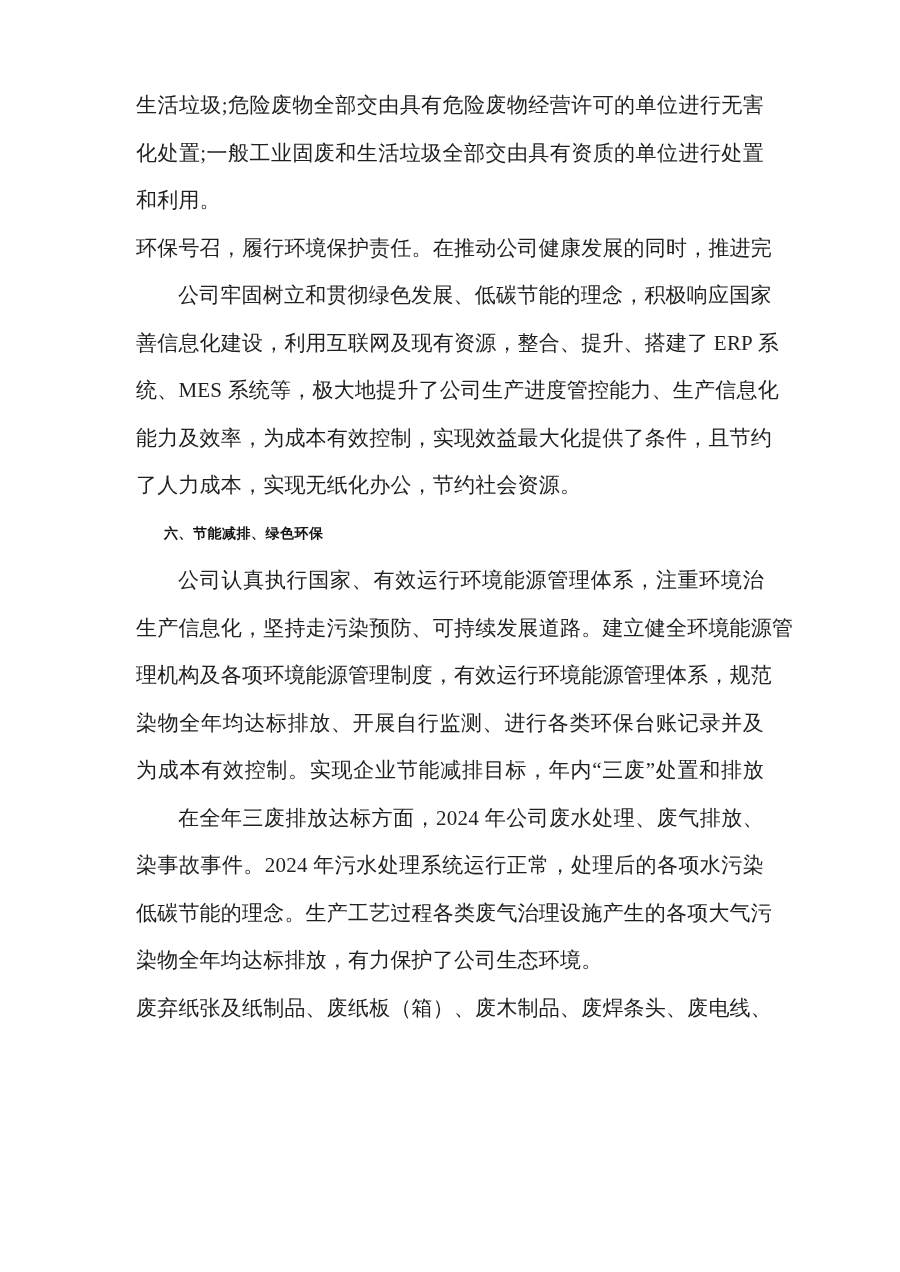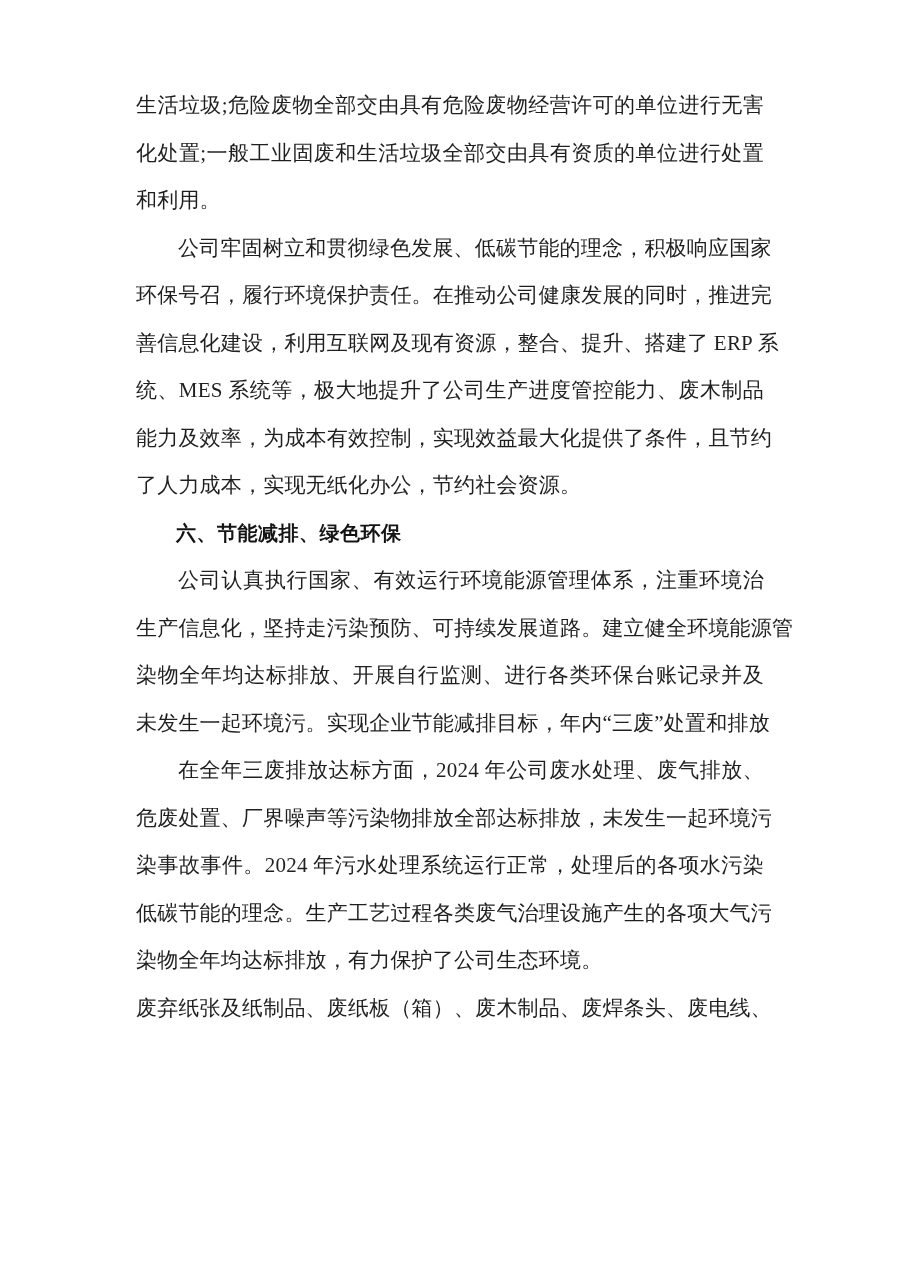--- a/index.html
+++ b/index.html
@@ -34,21 +34,21 @@
     letter-spacing: 0.2px;
   }
   .line.end {
     text-align-last: left;
   }
   .line.indent {
     text-indent: 2em;
   }
   .heading {
     margin: 0;
-    font-size: 20px;
+    font-size: 14px;
     height: 47.5px;
     line-height: 47.5px;
     font-weight: bold;
     font-family: "Liberation Sans", "DejaVu Sans", sans-serif;
     text-indent: 2em;
     letter-spacing: 0.5px;
     color: #141414;
   }
 </style>
 </head>
@@ -57,40 +57,40 @@
 <div class="page">
   <div class="content">
 
     <div class="para">
       <div class="line">生活垃圾;危险废物全部交由具有危险废物经营许可的单位进行无害</div>
       <div class="line">化处置;一般工业固废和生活垃圾全部交由具有资质的单位进行处置</div>
       <div class="line end">和利用。</div>
     </div>
 
     <div class="para">
+      <div class="line">环保号召，履行环境保护责任。在推动公司健康发展的同时，推进完</div>
       <div class="line indent">公司牢固树立和贯彻绿色发展、低碳节能的理念，积极响应国家</div>
-      <div class="line">环保号召，履行环境保护责任。在推动公司健康发展的同时，推进完</div>
       <div class="line">善信息化建设，利用互联网及现有资源，整合、提升、搭建了 ERP 系</div>
-      <div class="line">统、MES 系统等，极大地提升了公司生产进度管控能力、废木制品</div>
+      <div class="line">统、MES 系统等，极大地提升了公司生产进度管控能力、生产信息化</div>
       <div class="line">能力及效率，为成本有效控制，实现效益最大化提供了条件，且节约</div>
       <div class="line end">了人力成本，实现无纸化办公，节约社会资源。</div>
     </div>
 
     <h2 class="heading">六、节能减排、绿色环保</h2>
 
     <div class="para">
       <div class="line indent">公司认真执行国家、有效运行环境能源管理体系，注重环境治</div>
       <div class="line">生产信息化，坚持走污染预防、可持续发展道路。建立健全环境能源管</div>
+      <div class="line">理机构及各项环境能源管理制度，有效运行环境能源管理体系，规范</div>
       <div class="line">染物全年均达标排放、开展自行监测、进行各类环保台账记录并及</div>
-      <div class="line">未发生一起环境污。实现企业节能减排目标，年内“三废”处置和排放</div>
+      <div class="line">为成本有效控制。实现企业节能减排目标，年内“三废”处置和排放</div>
     </div>
 
     <div class="para">
       <div class="line indent">在全年三废排放达标方面，2024 年公司废水处理、废气排放、</div>
-      <div class="line">危废处置、厂界噪声等污染物排放全部达标排放，未发生一起环境污</div>
       <div class="line">染事故事件。2024 年污水处理系统运行正常，处理后的各项水污染</div>
       <div class="line">低碳节能的理念。生产工艺过程各类废气治理设施产生的各项大气污</div>
       <div class="line end">染物全年均达标排放，有力保护了公司生态环境。</div>
     </div>
 
     <div class="para">
       <div class="line">废弃纸张及纸制品、废纸板（箱）、废木制品、废焊条头、废电线、</div>
     </div>
 
   </div>

